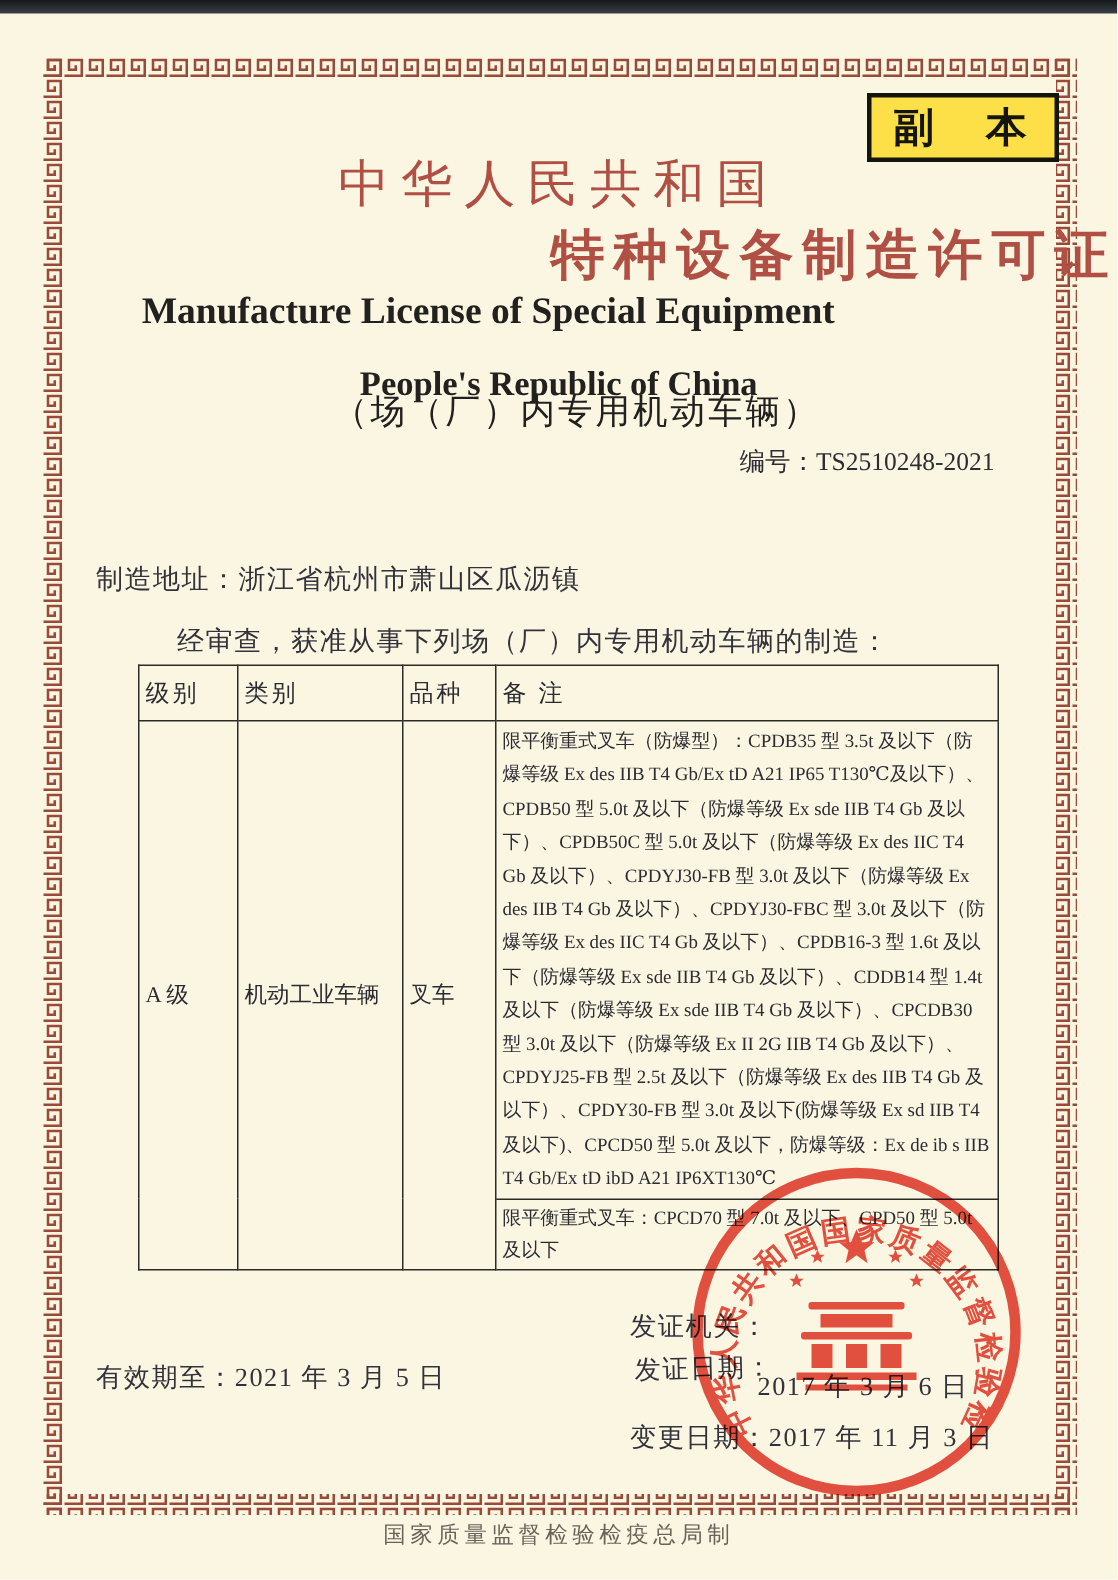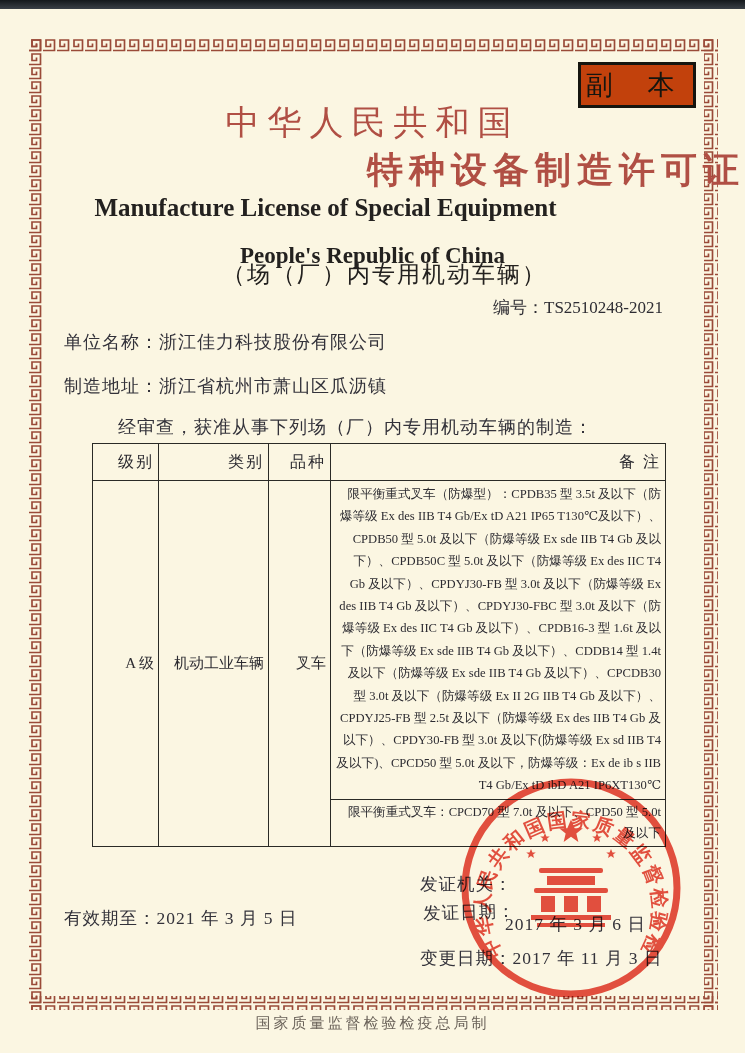--- a/index.html
+++ b/index.html
@@ -13,22 +13,22 @@
   }
   .scan-edge-top{
     position:absolute;left:0;top:0;width:745px;height:9px;
     background:linear-gradient(#14181b,#3a4046);
   }
   .meander-border{position:absolute;left:28px;top:38px;}
   .copy-badge{
     position:absolute;left:578px;top:62px;width:112px;height:40px;
     border:3px solid #15150f;
     display:flex;align-items:center;justify-content:center;
-    font-size:27px;font-weight:normal;letter-spacing:14px;
-    color:#15150f;background:#c2410c;
+    font-size:27px;font-weight:bold;letter-spacing:14px;
+    padding-left:10px;color:#15150f;background:#fde047;
   }
   .title-cn1{
     position:absolute;left:0;top:100px;width:745px;text-align:center;
     font-size:34px;font-weight:normal;color:#b04f44;letter-spacing:8px;
   }
   .title-cn2{
     position:absolute;left:0;top:146px;width:745px;text-align:right;
     font-size:36px;font-weight:bold;color:#b04f44;letter-spacing:6px;
   }
   .title-en1{
@@ -51,21 +51,21 @@
   .info-company{top:330px;}
   .info-address{top:374px;}
   .info-statement{top:415px;left:118px;}
   table.license-table{
     position:absolute;left:92px;top:443px;width:573px;
     border-collapse:collapse;table-layout:fixed;
     font-size:15px;color:#2c2b31;
   }
   table.license-table th,table.license-table td{
     border:1.4px solid #2a2a26;
-    text-align:right;vertical-align:middle;
+    text-align:left;vertical-align:middle;
     padding:2px 4px;
   }
   table.license-table th{font-weight:normal;height:32px;font-size:16px;letter-spacing:2px;}
   td.remark-cell{
     text-align:left;vertical-align:top;
     font-size:12.6px;line-height:22.4px;
     padding:5px 7px 4px 8px;
     height:308px;
   }
   td.remark-cell-2{
@@ -119,21 +119,20 @@
   </div>
 
   <div class="title-cn1">中华人民共和国</div>
   <div class="title-cn2">特种设备制造许可证</div>
   <div class="title-en1">Manufacture License of Special Equipment</div>
   <div class="title-en2">People's Republic of China</div>
   <div class="subtitle">（场（厂）内专用机动车辆）</div>
 
   <div class="license-no">编号：TS2510248-2021</div>
 
-  <div class="info-line info-company">单位名称：浙江佳力科技股份有限公司</div>
   <div class="info-line info-statement">经审查，获准从事下列场（厂）内专用机动车辆的制造：</div>
   <div class="info-line info-address">制造地址：浙江省杭州市萧山区瓜沥镇</div>
 
   <table class="license-table">
     <colgroup>
       <col class="col-level">
         <col class="col-category">
         <col class="col-variety">
         <col class="col-remark">
     </colgroup>

